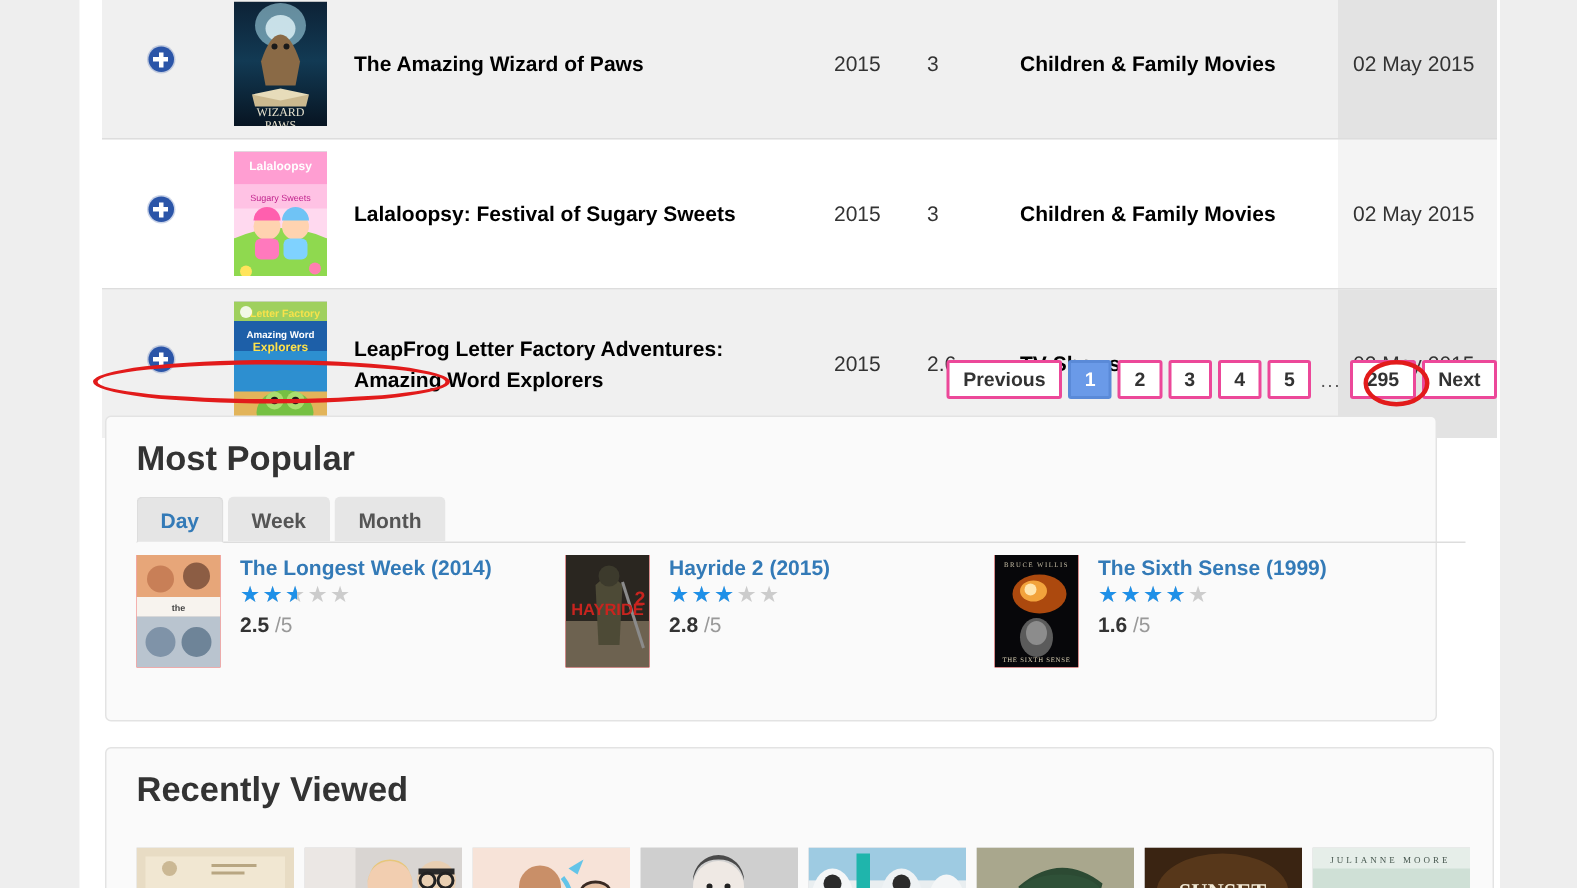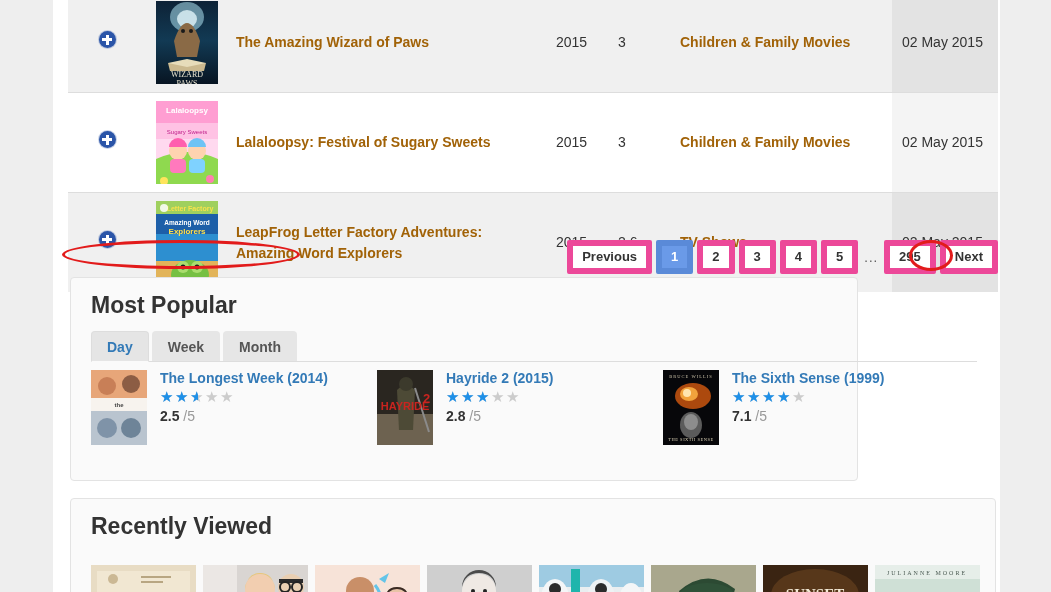--- a/index.html
+++ b/index.html
@@ -57,21 +57,21 @@
 
   .col-plus    { width: 78px; text-align: center; }
   .col-art     { width: 80px; }
   .col-title   { width: 320px; }
   .col-year    { width: 62px; }
   .col-rating  { width: 62px; }
   .col-genre   { width: 222px; }
   .col-sorted  { width: 106px; }
 
   a.link {
-    color: #a16207;
+    color: #000000;
     font-weight: bold;
     text-decoration: none;
   }
 
   
   .plus-icon {
     display: inline-block;
     width: 17px; height: 17px;
     border-radius: 50%;
     background: #2b55a8;
@@ -117,21 +117,21 @@
     position: absolute;
     right: 0; top: 0;
     display: flex;
     align-items: center;
   }
   .pg {
     display: inline-block;
     min-width: 19px;
     padding: 4px 9px;
     margin-left: 4px;
-    border: 6px solid #ec4899;
+    border: 2px solid #ec4899;
     background: #ffffff;
     color: #333333;
     font-size: 13px;
     font-weight: bold;
     text-align: center;
     border-radius: 2px;
     cursor: pointer;
     line-height: 14px;
   }
   .pg.active { background: #6a9ae8; border-color: #5a8ad8; color: #ffffff; }
@@ -144,21 +144,21 @@
     letter-spacing: 1px;
   }
 
   
   .panel {
     position: absolute;
     background: #fafafa;
     border: 1px solid #e3e3e3;
     border-radius: 4px;
   }
-  #panel-popular { left: 70px; top: 277px; width: 788px; height: 204px; }
+  #panel-popular { left: 70px; top: 277px; width: 888px; height: 204px; }
   #panel-recent  { left: 70px; top: 498px; width: 926px; height: 140px; }
 
   .panel-title {
     margin: 0;
     padding: 14px 20px 2px 20px;
     font-size: 23px;
     font-weight: bold;
     color: #333333;
   }
 
@@ -465,21 +465,21 @@
             <text x="28" y="8" font-size="4.5" fill="#c9c0a8" text-anchor="middle" letter-spacing="1" font-family="serif">BRUCE WILLIS</text>
             <text x="28" y="71" font-size="4.5" fill="#d8cfb4" text-anchor="middle" letter-spacing="0.5" font-family="serif">THE SIXTH SENSE</text>
           </svg>
         </span>
         <div class="pop-info">
           <a class="pop-title" href="#">The Sixth Sense (1999)</a>
           <div class="stars">
             <span class="star">★<span class="fill" style="width:100%">★</span></span><span class="star">★<span class="fill" style="width:100%">★</span></span><span class="star">★<span class="fill" style="width:100%">★</span></span><span class="star">★<span class="fill" style="width:100%">★</span></span><span class="star">★</span>
           </div>
           <div class="pop-score">
-            <span>7.1</span>
+            <span>1.6</span>
             <span class="den">/5</span>
           </div>
         </div>
       </div>
 
     </div>
   </div>
 
   <div class="panel" id="panel-recent">
     <h2 class="panel-title">Recently Viewed</h2>

